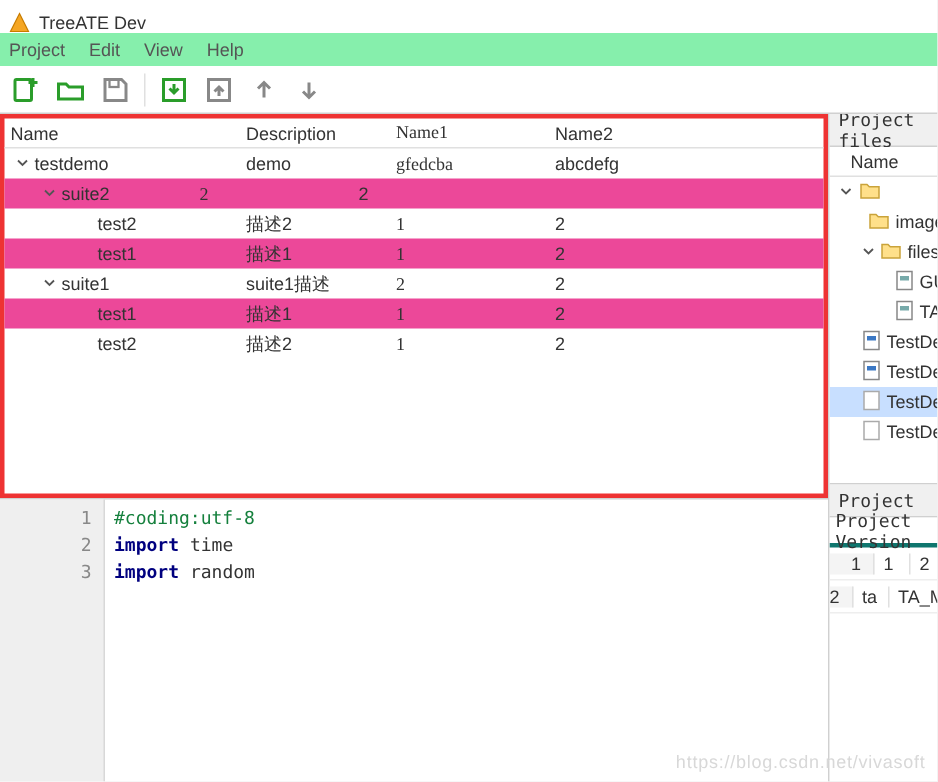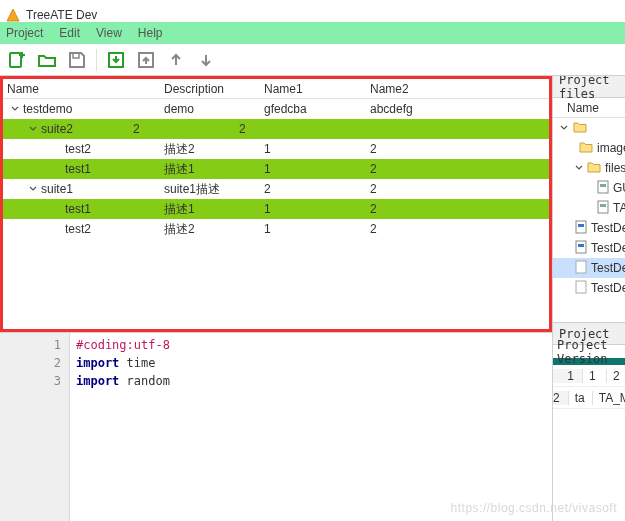--- a/index.html
+++ b/index.html
@@ -67,23 +67,23 @@
   }
   .tree-header, .tree-row {
     display:flex;
     align-items:center;
     height:20px;
     padding-left:4px;
   }
   .tree-header { border-bottom:1px solid #e0e0e0; color:#333;}
   .col-name { width:126px; display:flex; align-items:center; gap:3px;}
   .col-desc { width:100px;margin-left:31px; }
-  .col-n1   { width:106px; }
+  .col-n1   { width:106px;font-family:Liberation Serif, serif; }
   .col-n2   { flex:1; }
-  .tree-row.alt { background:#84cc16; }
+  .tree-row.alt { background:#ec4899; }
   .chev { width:10px; height:10px; display:inline-flex; align-items:center; justify-content:center; color:#666;}
   .tree-spacer { height: 90px; }
 
   .code-panel {
     flex:1;
     border-top:1px solid #d0d0d0;
     display:flex;
     background:#fff;
   }
   .gutter {
@@ -99,21 +99,21 @@
   }
   .code {
     flex:1;
     padding: 3px 0 0 6px;
     font-family: Consolas, monospace;
     font-size:12px;
     line-height:18px;
     white-space:pre;
   }
   .kw { color:#00007f; font-weight:bold;}
-  .cm { color:#be185d;text-align:center;}
+  .cm { color:#15803d;text-align:center;}
 
   .panel-title {
     height:22px;
     border-bottom:1px solid #d0d0d0;
     display:flex;align-items:center;
     padding:0 6px;
     font-family: Consolas, monospace;
     font-size:12px;
     color:#333;
     background:#f0f0f0;
@@ -123,21 +123,21 @@
     background:#fff;
     border-bottom:1px solid #d0d0d0;
     overflow:hidden;
   }
   .pf-header { height:20px; border-bottom:1px solid #e0e0e0; display:flex;align-items:center;padding-left:14px;}
   .pf-row { height:20px; display:flex; align-items:center; gap:4px;}
   .pf-row.sel { background:#c8dfff;}
   .folder-icon { width:14px;height:12px;}
   .file-icon { width:12px;height:14px;}
   .prop-panel { flex:1; background:#fff;}
-  .prop-header { height:20px; border-bottom:7px solid #0f766e; display:flex;align-items:center;padding-left:4px; font-family: Consolas, monospace;}
+  .prop-header { height:20px; border-bottom:3px solid #0f766e; display:flex;align-items:center;padding-left:4px; font-family: Consolas, monospace;}
   .prop-table { display:flex; flex-direction:column;}
   .prop-row { height:22px; display:flex; align-items:center; border-bottom:1px solid #eee;}
   .prop-c1 { width:30px; text-align:right; padding-right:8px; background:#f4f4f4; border-right:1px solid #e0e0e0;}
   .prop-c2 { flex:1; padding-left:6px;}
 
   .watermark {
     position:absolute;
     right:8px; bottom:6px;
     color:#d8d8d8;
     font-size:12px;

